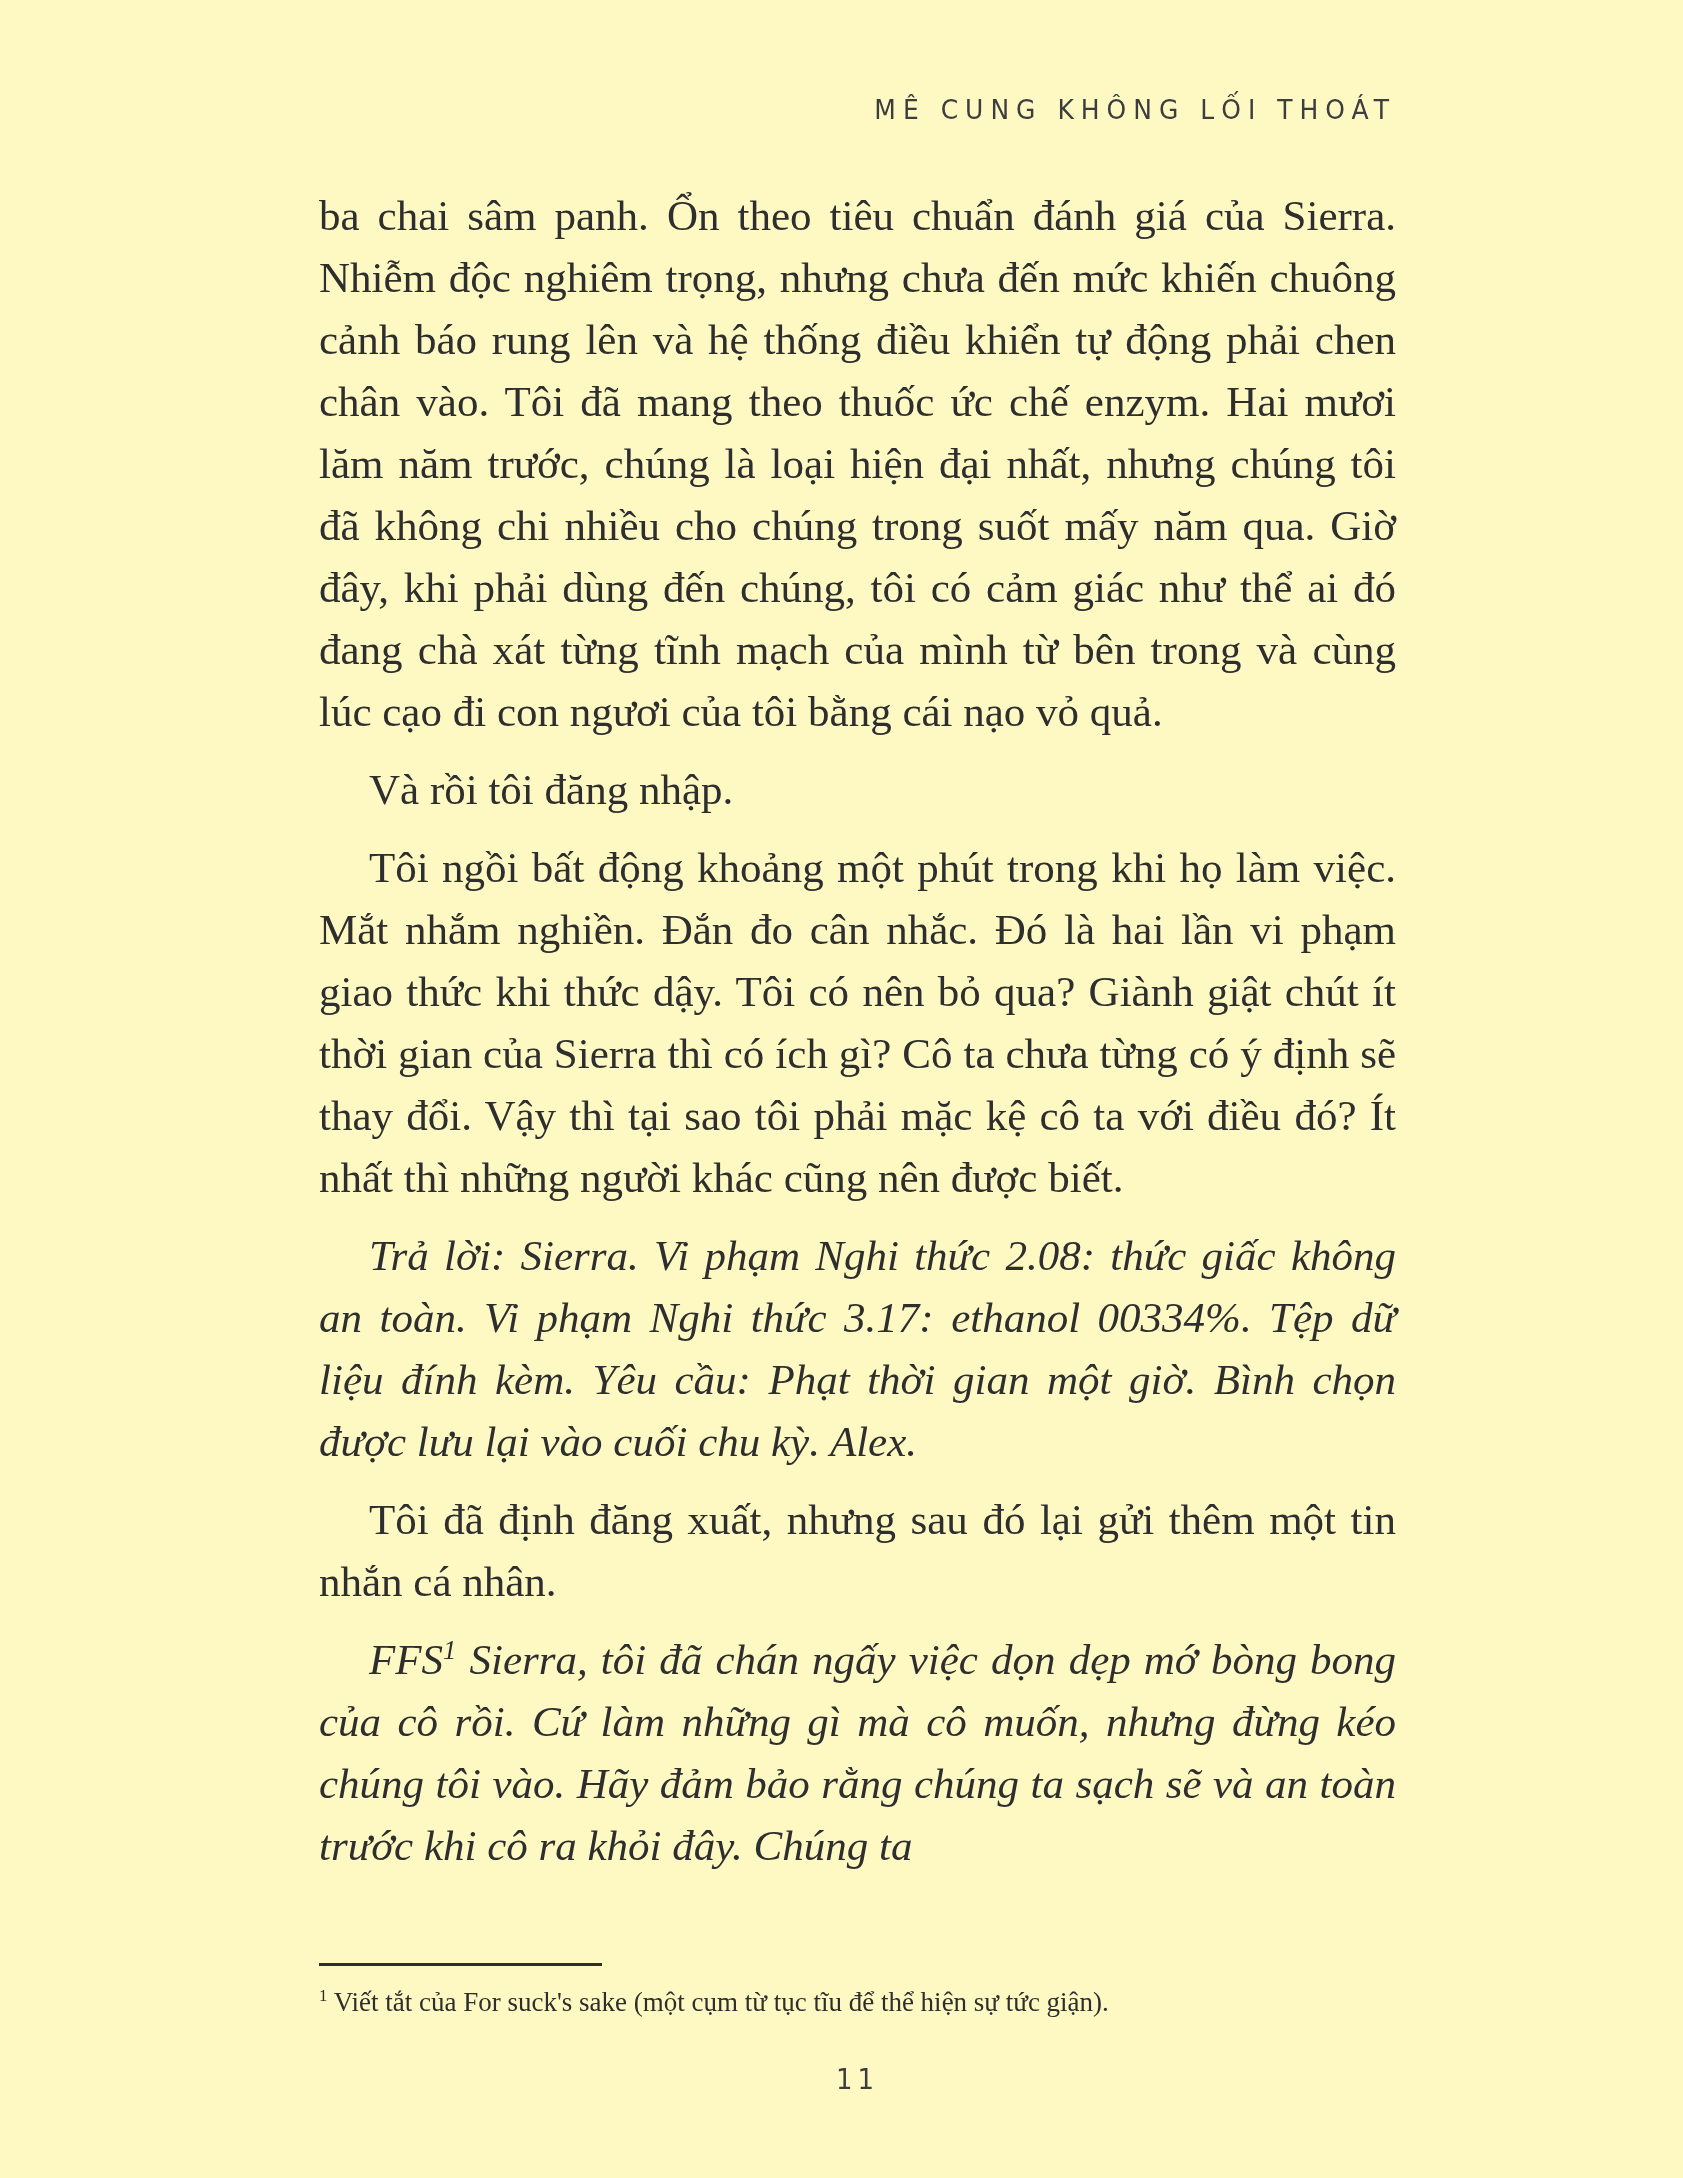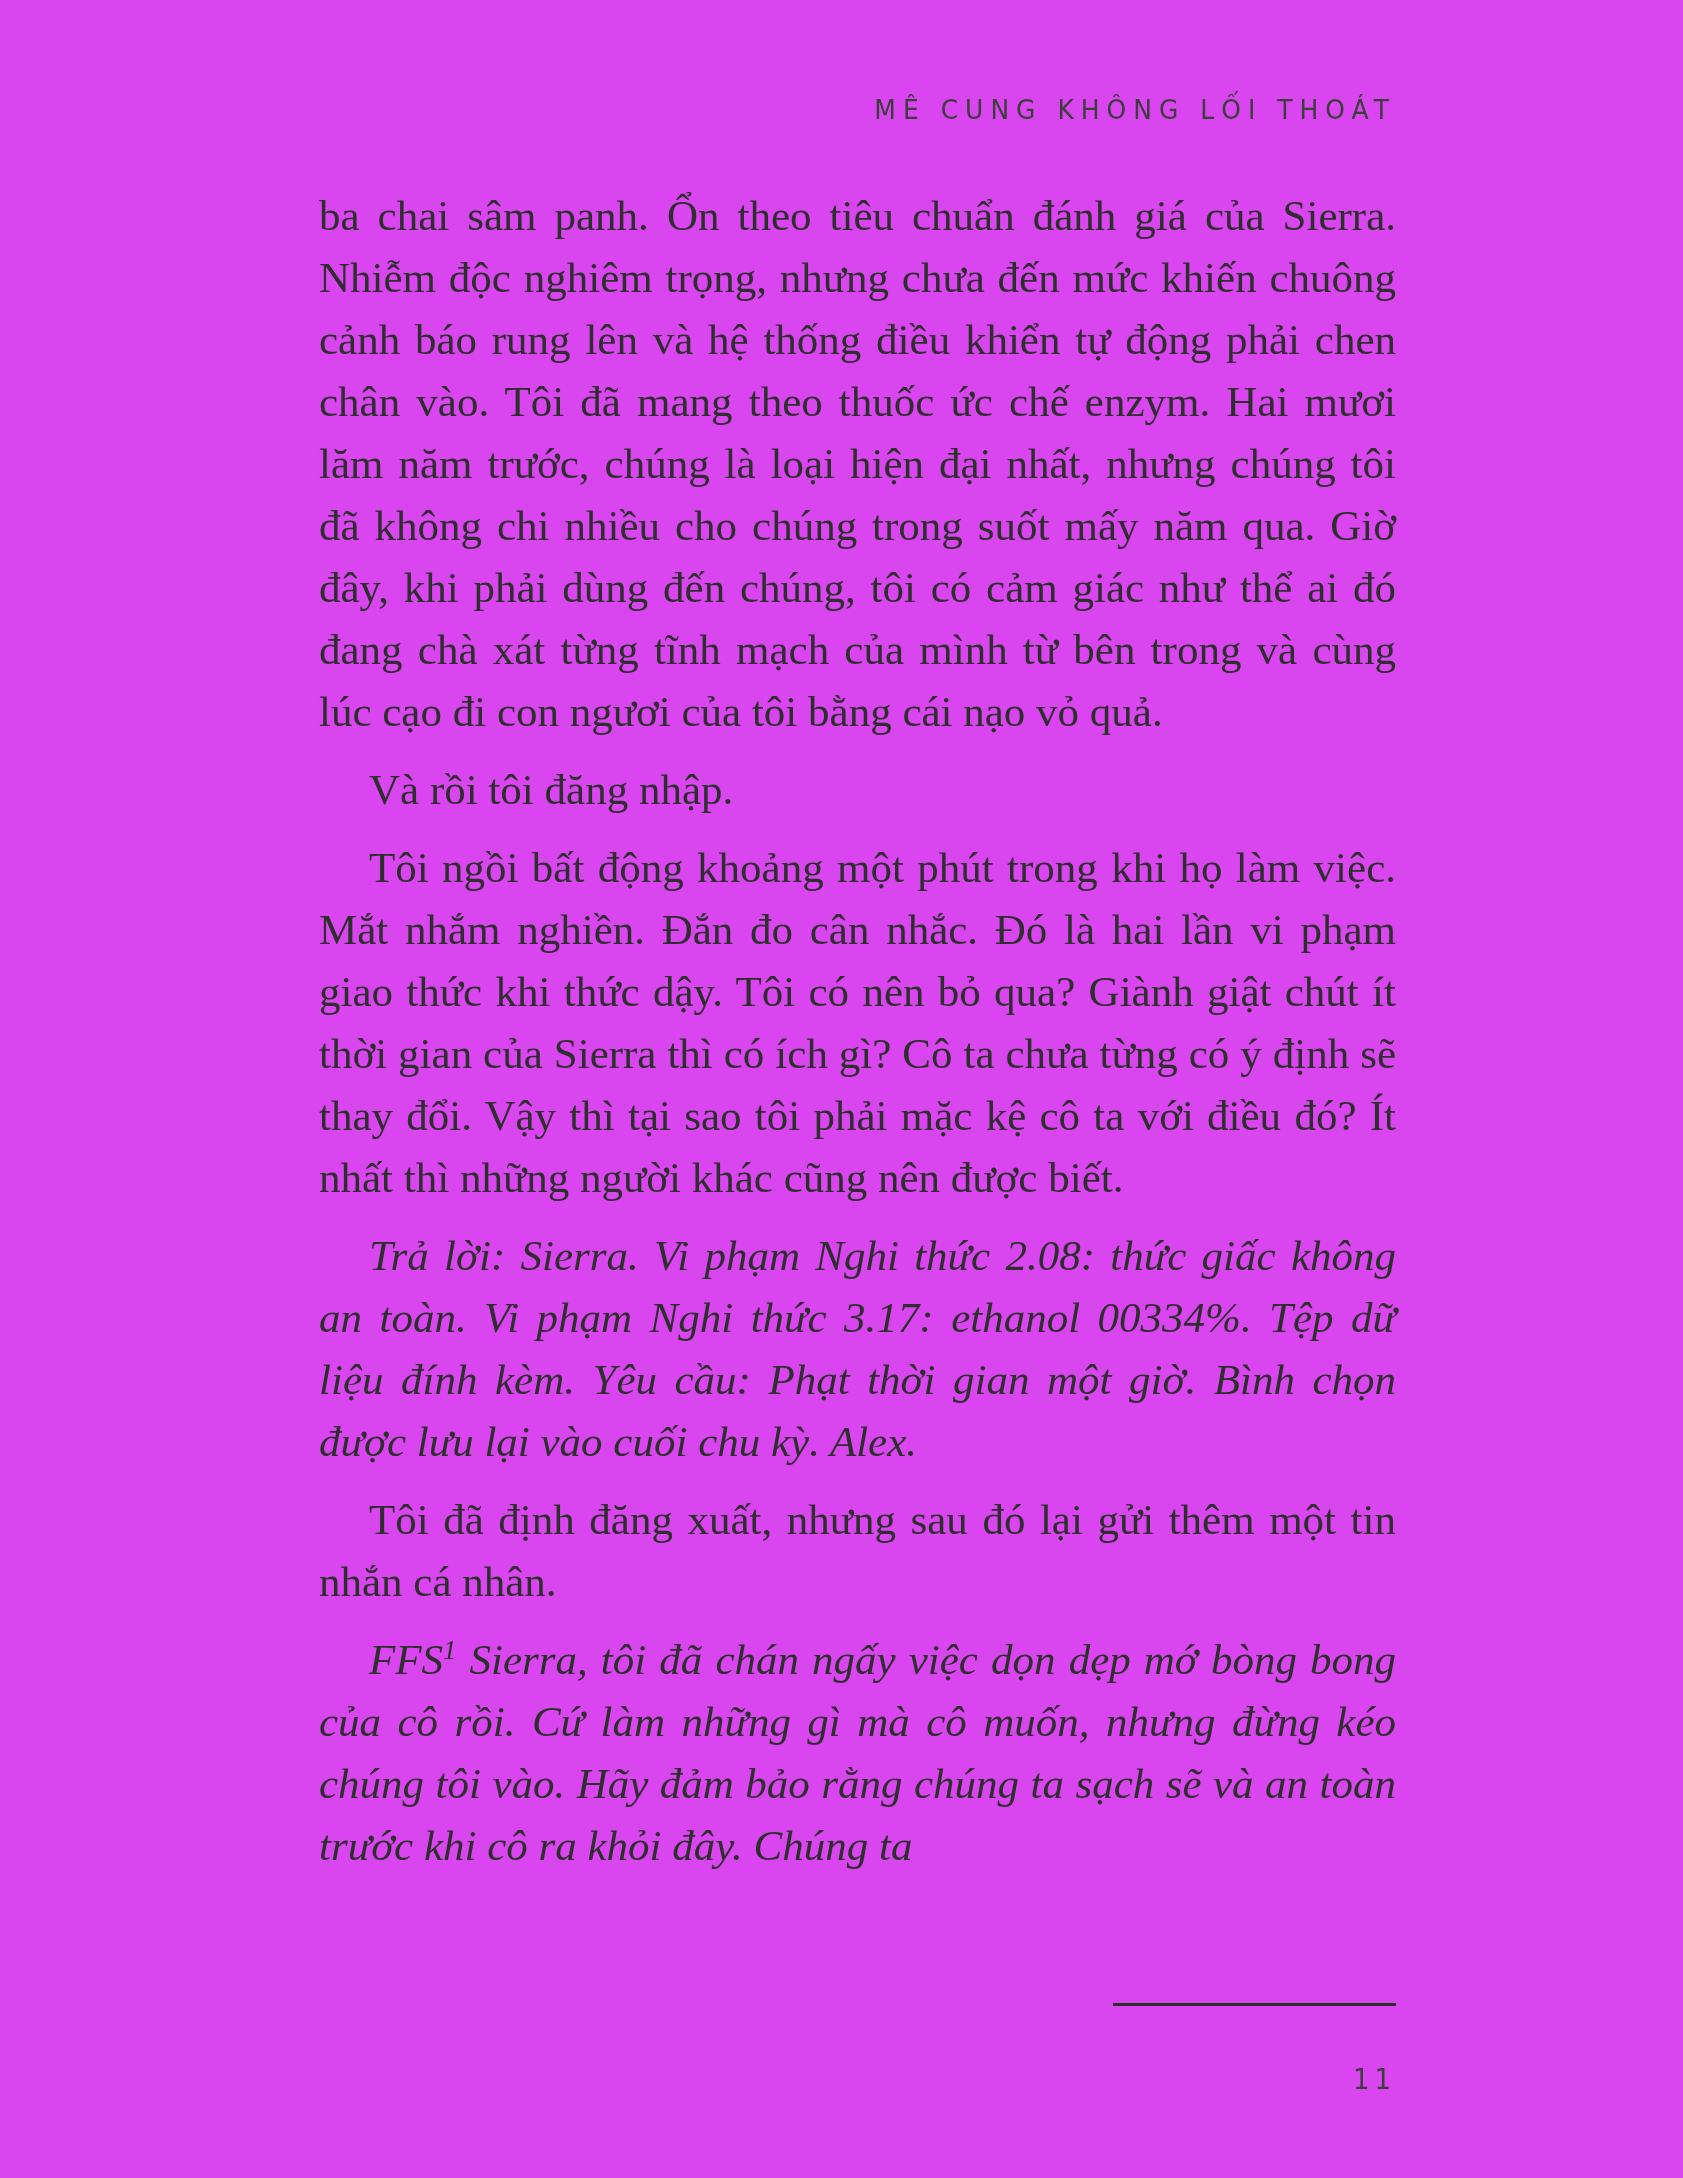--- a/index.html
+++ b/index.html
@@ -4,29 +4,28 @@
 <style>
   html, body {
     margin: 0;
     padding: 0;
     background: #ffffff;
   }
   .page {
     position: relative;
     width: 1683px;
     height: 2178px;
-    background: #d946ef;
+    background: #fef9c3;
     box-sizing: border-box;
     display: flex;
     flex-direction: column;
     padding: 95px 287px 84px 319px;
     font-family: "Liberation Serif", serif;
     color: #2e2e2e;
     overflow: hidden;
-    align-items: flex-end;
   }
   .running-header {
     align-self: flex-end;
     font-family: "DejaVu Sans", sans-serif;
     font-size: 25px;
     font-weight: 400;
     letter-spacing: 7px;
     color: #3d3d3d;
     text-transform: uppercase;
     transform: scaleY(1.08);
@@ -93,18 +92,19 @@
     <p class="indent italic">Trả lời: Sierra. Vi phạm Nghi thức 2.08: thức giấc không an toàn. Vi phạm Nghi thức 3.17: ethanol 00334%. Tệp dữ liệu đính kèm. Yêu cầu: Phạt thời gian một giờ. Bình chọn được lưu lại vào cuối chu kỳ. Alex.</p>
 
     <p class="indent">Tôi đã định đăng xuất, nhưng sau đó lại gửi thêm một tin nhắn cá nhân.</p>
 
     <p class="indent italic"><span>FFS</span><sup class="fn-ref">1</sup><span> Sierra, tôi đã chán ngấy việc dọn dẹp mớ bòng bong của cô rồi. Cứ làm những gì mà cô muốn, nhưng đừng kéo chúng tôi vào. Hãy đảm bảo rằng chúng ta sạch sẽ và an toàn trước khi cô ra khỏi đây. Chúng ta</span></p>
 
   </div>
 
   <div class="footnote-area">
     <div class="footnote-rule"></div>
+    <div class="footnote"><sup class="fn-ref">1</sup><span> Viết tắt của For suck's sake (một cụm từ tục tĩu để thể hiện sự tức giận).</span></div>
   </div>
 
   <div class="page-number">11</div>
 
 </div>
 
 
 </body></html>

